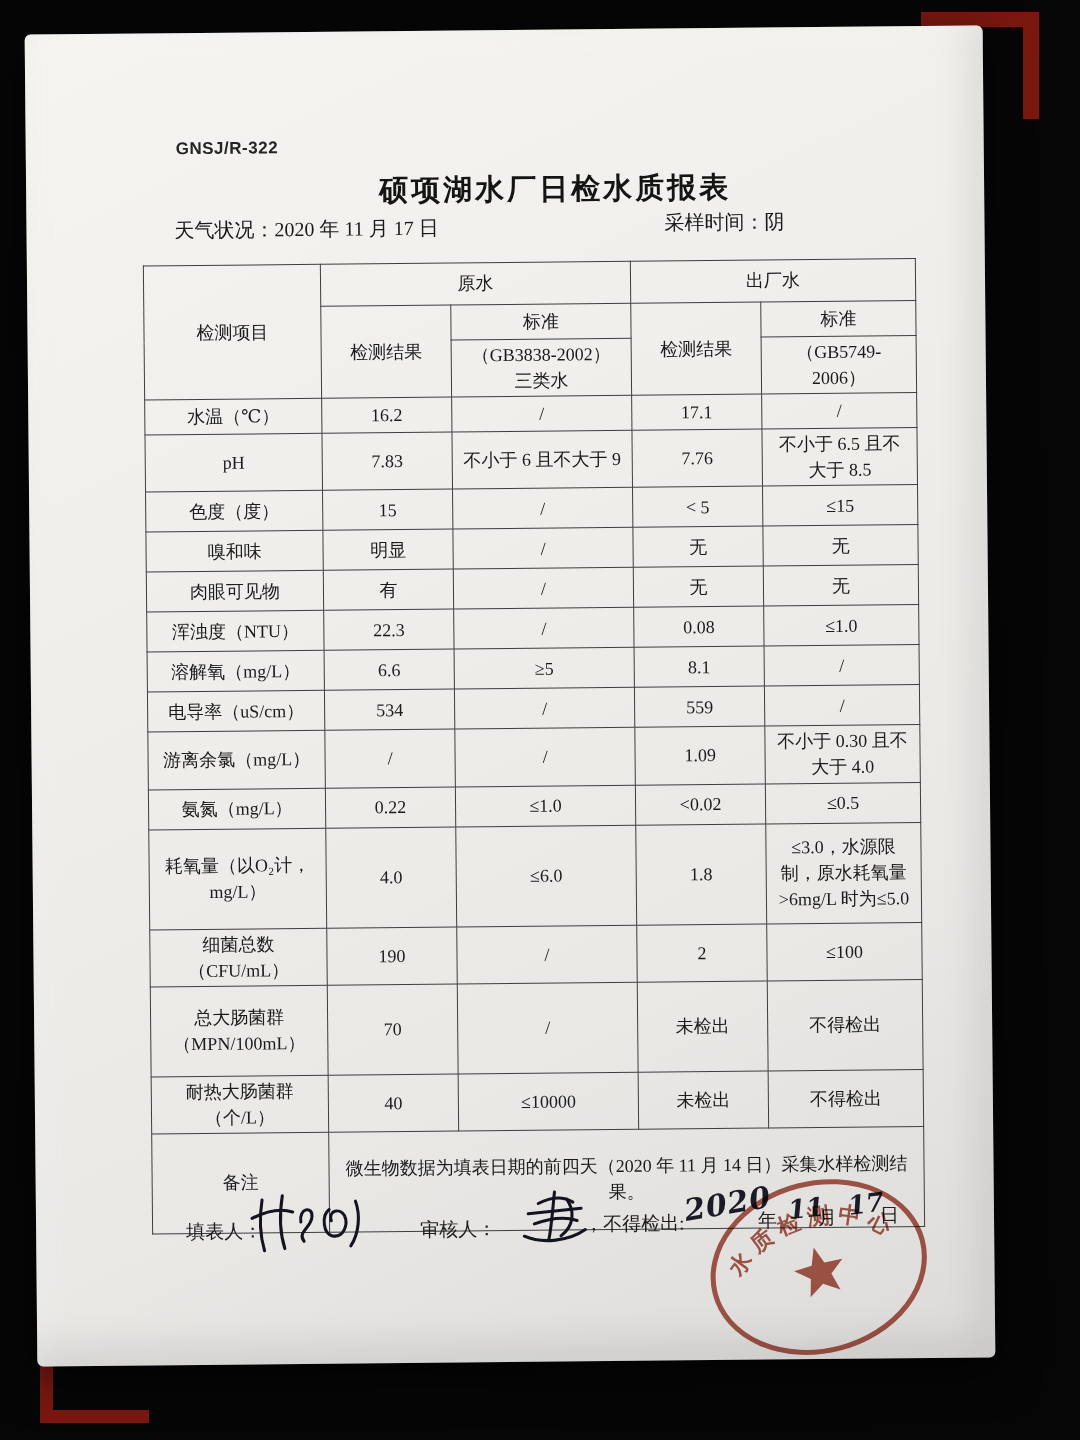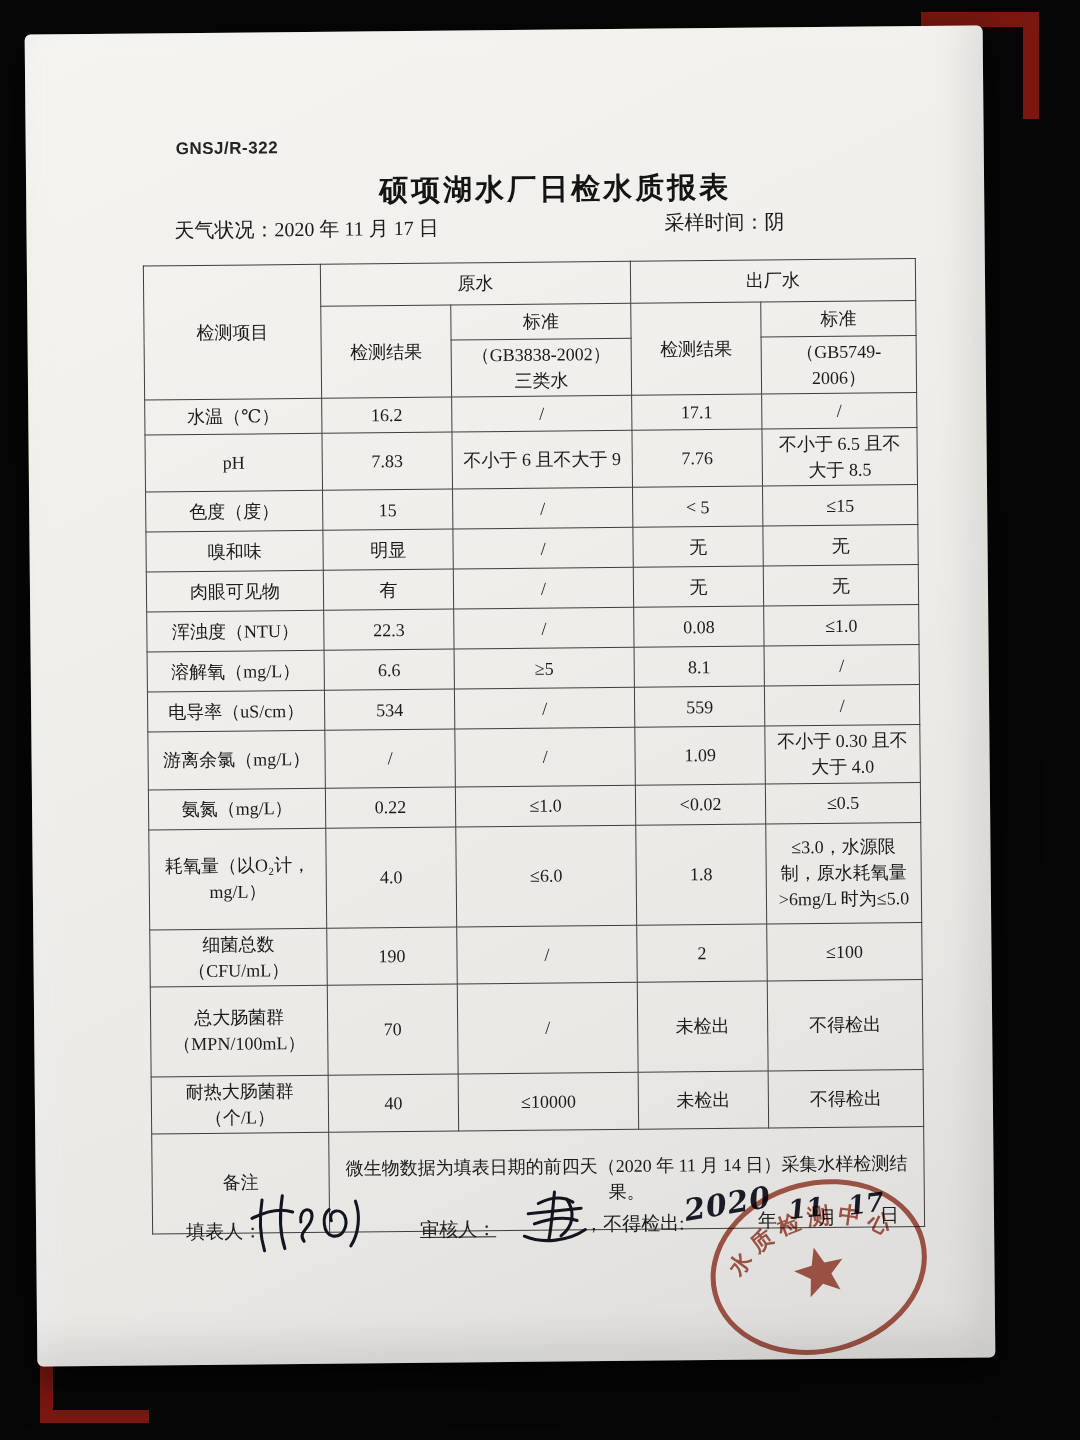--- a/index.html
+++ b/index.html
@@ -64,21 +64,21 @@
   td.gb { font-size: 16.5px; line-height: 1.5; }
   tr.hh1 { height: 42px; } tr.hh2 { height: 35px; } tr.hh3 { height: 55px; }
   tr.rh35 { height: 35px; } tr.rh40 { height: 40px; } tr.rh50 { height: 50px; }
   tr.rh55 { height: 55px; } tr.rh90 { height: 90px; } tr.rh100 { height: 100px; }
   td.note { text-align: left; padding: 8px 16px; line-height: 1.75; }
   td.small-std { font-size: 17px; line-height: 1.4; padding: 2px 4px; }
 
   
   .f-label { position: absolute; font-size: 19px; color: #1c1c1c; z-index: 3; }
   .lbl-filler   { left: 150px; top: 1162px; margin-top: 24px; }
-  .lbl-reviewer { left: 384px; top: 1186px; text-decoration: underline; }
+  .lbl-reviewer { left: 384px; top: 1186px; }
   .lbl-date     { left: 548px; top: 1182px; }
   .unit { position: absolute; font-size: 19px; color: #222; z-index: 3; }
   .u-year  { left: 722px; top: 1180px; }
   .u-month { left: 782px; top: 1178px; }
   .u-day   { left: 844px; top: 1176px; }
   .hand {
     position: absolute; font-style: italic; font-weight: 600;
     font-family: "DejaVu Serif", serif; color: #1b1b28; z-index: 3;
   }
   .hand-year  { left: 648px; top: 1158px; font-size: 30px; transform: rotate(-9deg); letter-spacing: 1px; }

